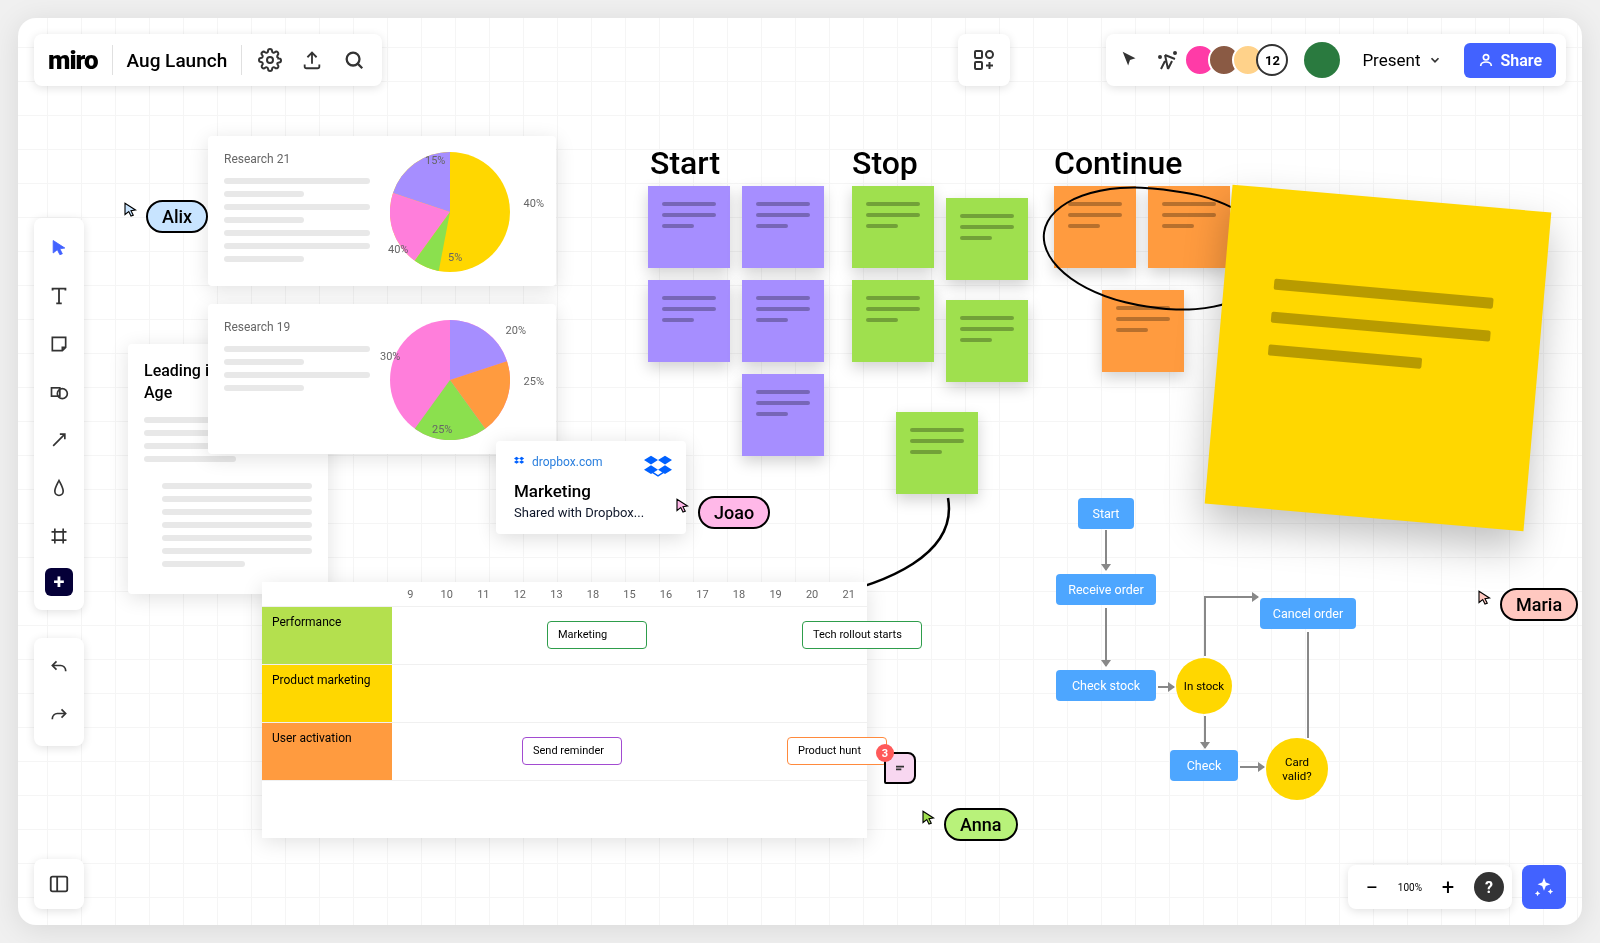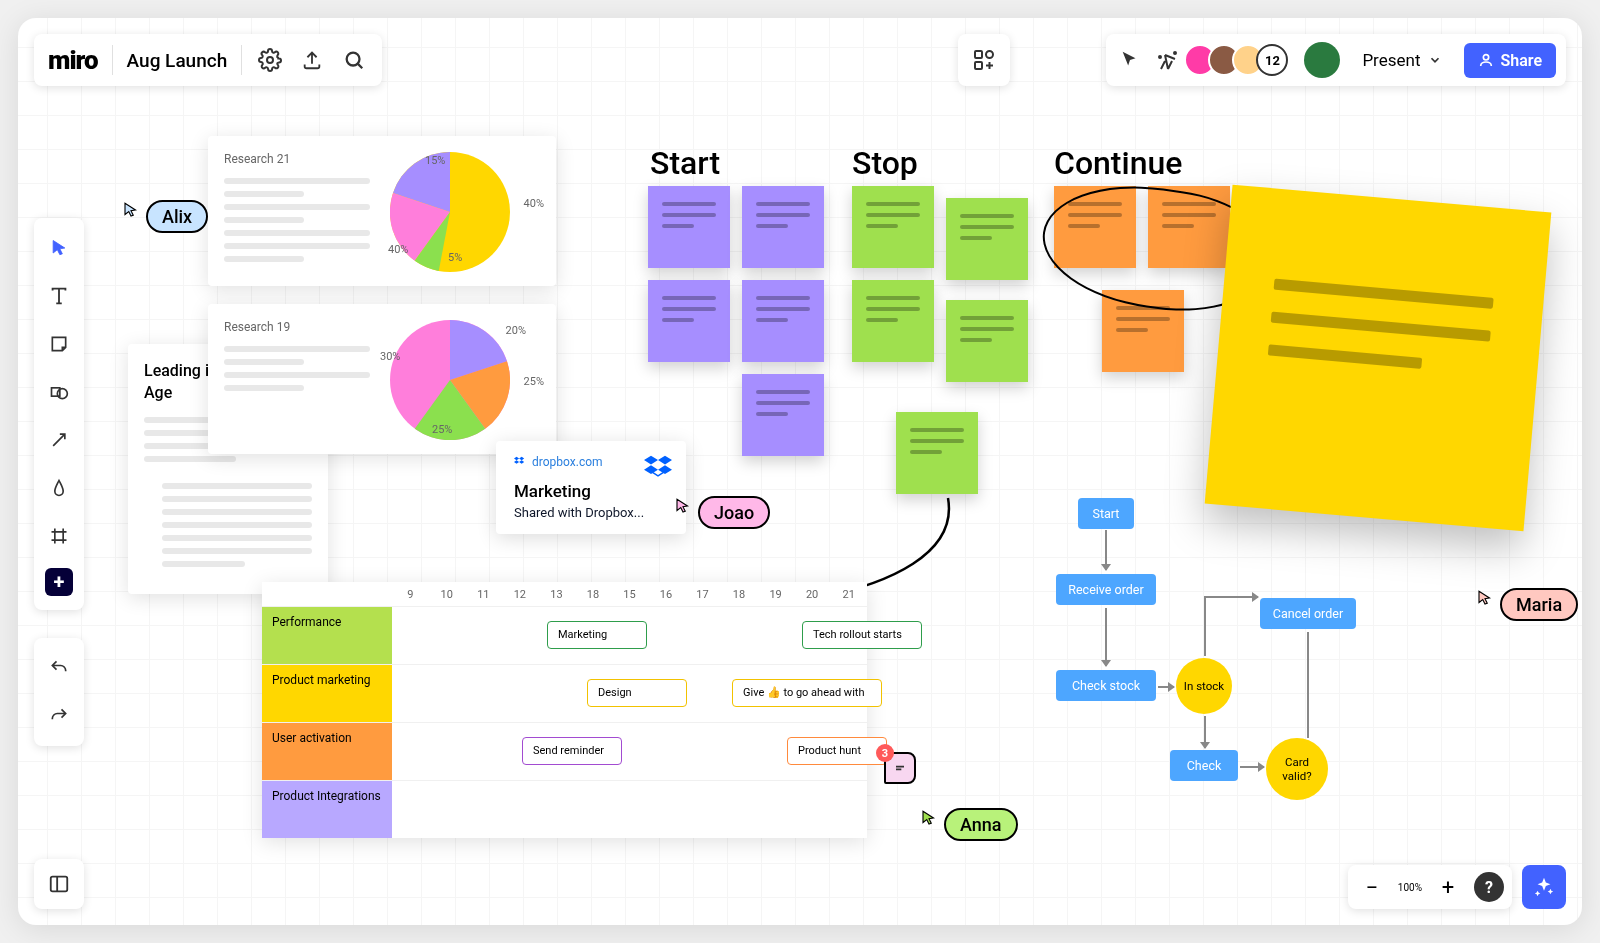--- a/index.html
+++ b/index.html
@@ -435,34 +435,29 @@
     <div id="gantt-body">
         <div class="gantt-row">
           <div class="gantt-lbl" style="background: rgb(180, 224, 78);">Performance</div>
           <div class="gantt-cells">
             <div class="bar" style="left: 155px; width: 100px; border-color: rgb(46, 157, 75);">Marketing</div>
             <div class="bar" style="left: 410px; width: 120px; border-color: rgb(46, 157, 75);">Tech rollout starts</div>
           </div>
         </div>
         <div class="gantt-row">
           <div class="gantt-lbl" style="background: rgb(255, 215, 0);">Product marketing</div>
-          <div class="gantt-cells">
-            <div class="bar" style="left: 195px; width: 100px; border-color: rgb(242, 194, 0);">Design</div>
-            <div class="bar" style="left: 340px; width: 150px; border-color: rgb(242, 194, 0);">Give 👍 to go ahead with</div>
-          </div>
         </div>
         <div class="gantt-row">
           <div class="gantt-lbl" style="background: rgb(255, 155, 63);">User activation</div>
           <div class="gantt-cells">
             <div class="bar" style="left: 130px; width: 100px; border-color: rgb(162, 75, 209);">Send reminder</div>
             <div class="bar" style="left: 395px; width: 100px; border-color: rgb(255, 138, 61);">Product hunt</div>
           </div>
         </div>
         <div class="gantt-row">
-          <div class="gantt-lbl" style="background: rgb(184, 168, 255);">Product Integrations</div>
           <div class="gantt-cells"></div>
         </div>
       </div>
   </div>
 
   <div class="cmt" style="left:866px;top:734px">
     <svg width="16" height="16" viewBox="0 0 24 24" fill="none" stroke="#333" stroke-width="2.5">
         <path d="M6 10h12M6 14h8"></path>
       </svg>
     <div class="cmt-badge">3</div>

